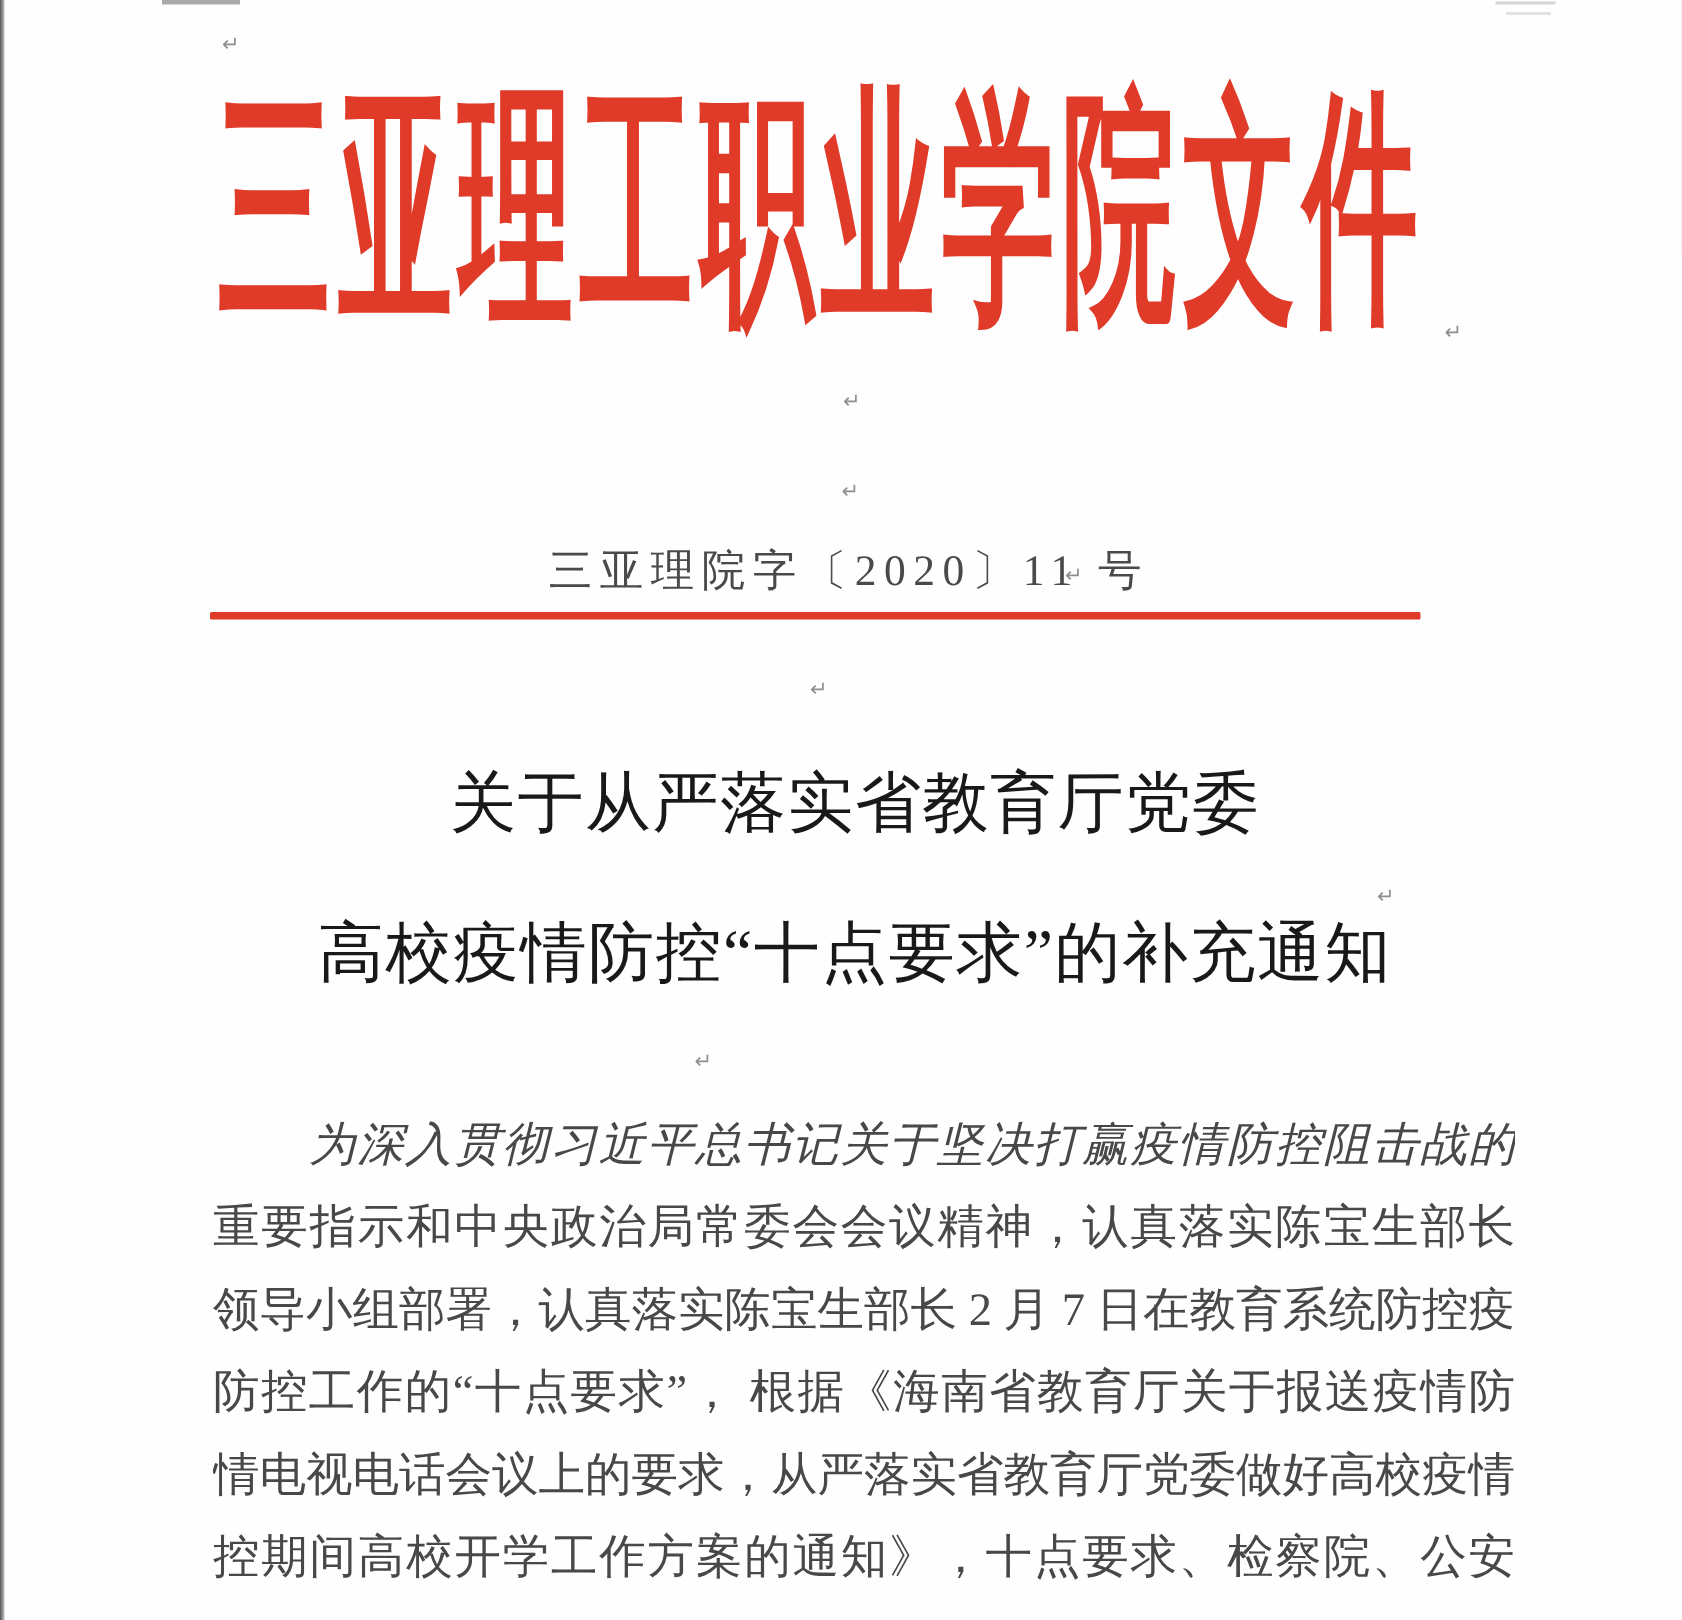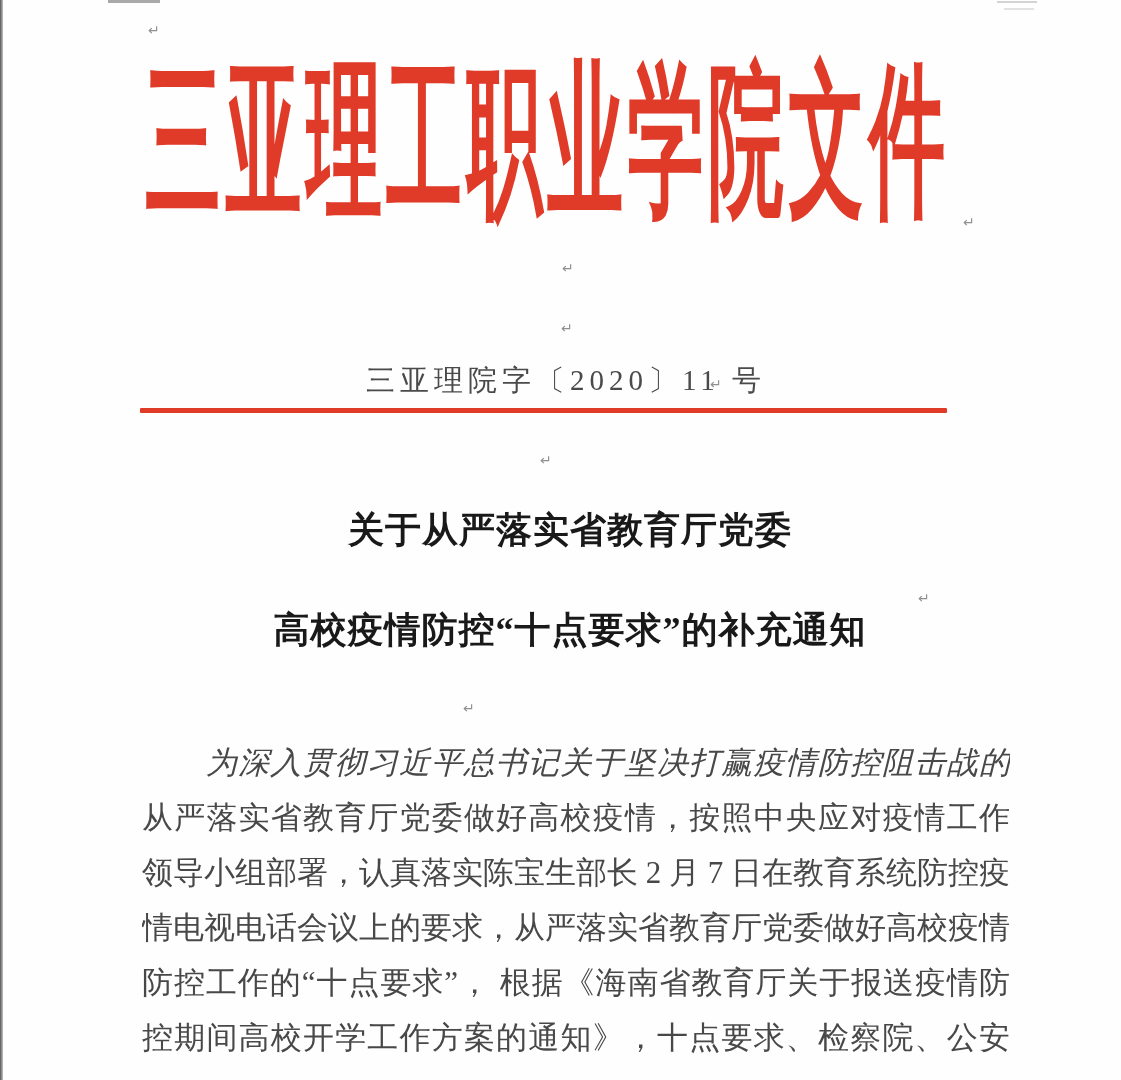--- a/index.html
+++ b/index.html
@@ -29,21 +29,21 @@
   .docnum{
     position:absolute;left:136px;top:361px;width:860px;
     text-align:center;font-size:29px;letter-spacing:5px;color:#4a4a4a;font-family:Liberation Serif, serif;
   }
   .rule{
     position:absolute;left:140px;top:408px;width:807px;height:5px;
     background:#e03a28;border-radius:1px;
   }
   .title{
     position:absolute;left:120px;width:900px;text-align:center;
-    font-weight:bold;color:#191919;font-size:36px;letter-spacing:1px;
+    font-weight:normal;color:#191919;font-size:44px;letter-spacing:1px;
     white-space:nowrap;
   }
   .t1{top:506px;}
   .t2{top:596px;margin-top:10px;}
 
   .salutation{
     position:absolute;left:142px;top:687px;
     font-size:31px;letter-spacing:3px;color:#484848;white-space:nowrap;
   }
   .body-block{position:absolute;left:142px;top:735px;width:868px;}
@@ -86,24 +86,24 @@
   <div class="docnum">三亚理院字〔2020〕11 号</div>
 
   <div class="rule"></div>
 
   <div class="title t1">关于从严落实省教育厅党委</div>
   <div class="title t2">高校疫情防控“十点要求”的补充通知</div>
 
 
   <div class="body-block">
     <div class="bl indent">为深入贯彻习近平总书记关于坚决打赢疫情防控阻击战的</div>
-    <div class="bl">从严落实省教育厅党委做好高校疫情，按照中央应对疫情工作</div>
+    <div class="bl">重要指示和中央政治局常委会会议精神，认真落实陈宝生部长</div>
     <div class="bl">领导小组部署，认真落实陈宝生部长 2 月 7 日在教育系统防控疫</div>
+    <div class="bl">防控工作的“十点要求”， 根据《海南省教育厅关于报送疫情防</div>
     <div class="bl">情电视电话会议上的要求，从严落实省教育厅党委做好高校疫情</div>
-    <div class="bl">防控工作的“十点要求”， 根据《海南省教育厅关于报送疫情防</div>
     <div class="bl">控期间高校开学工作方案的通知》，十点要求、检察院、公安</div>
   </div>
 
   <div class="artlayer">
       <span class="pmark" style="left: 148px; top: 22px;">↵</span>
       <span class="pmark" style="left: 562px; top: 260px;">↵</span>
       <span class="pmark" style="left: 561px; top: 320px;">↵</span>
       <span class="pmark" style="left: 963px; top: 214px;">↵</span>
       <span class="pmark" style="left: 710px; top: 376px;">↵</span>
       <span class="pmark" style="left: 540px; top: 452px;">↵</span>

